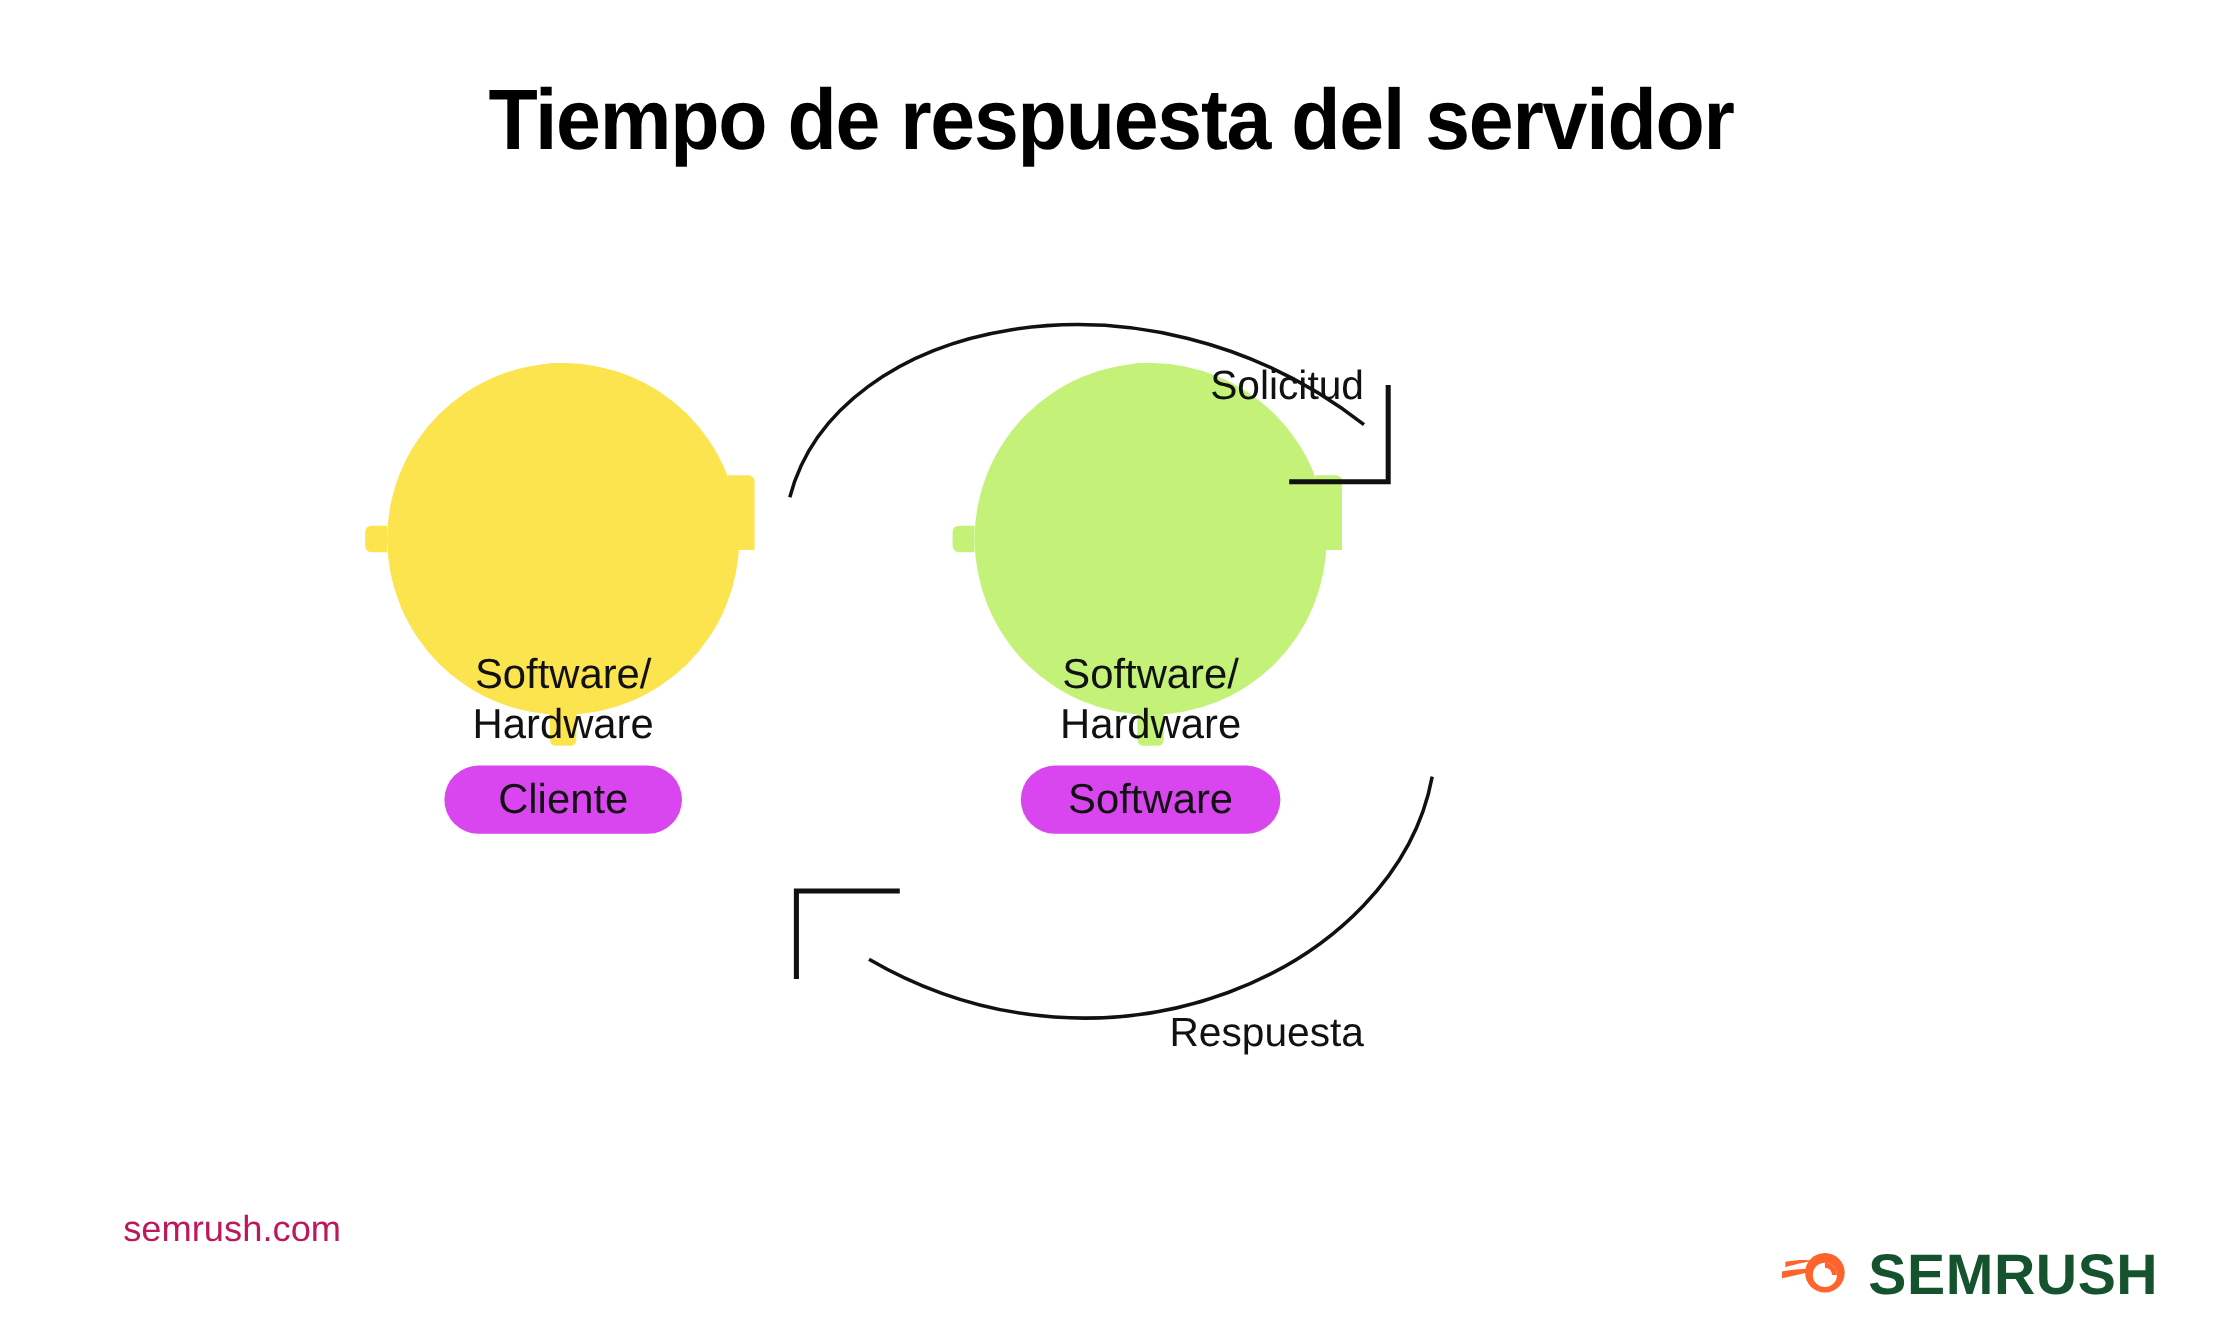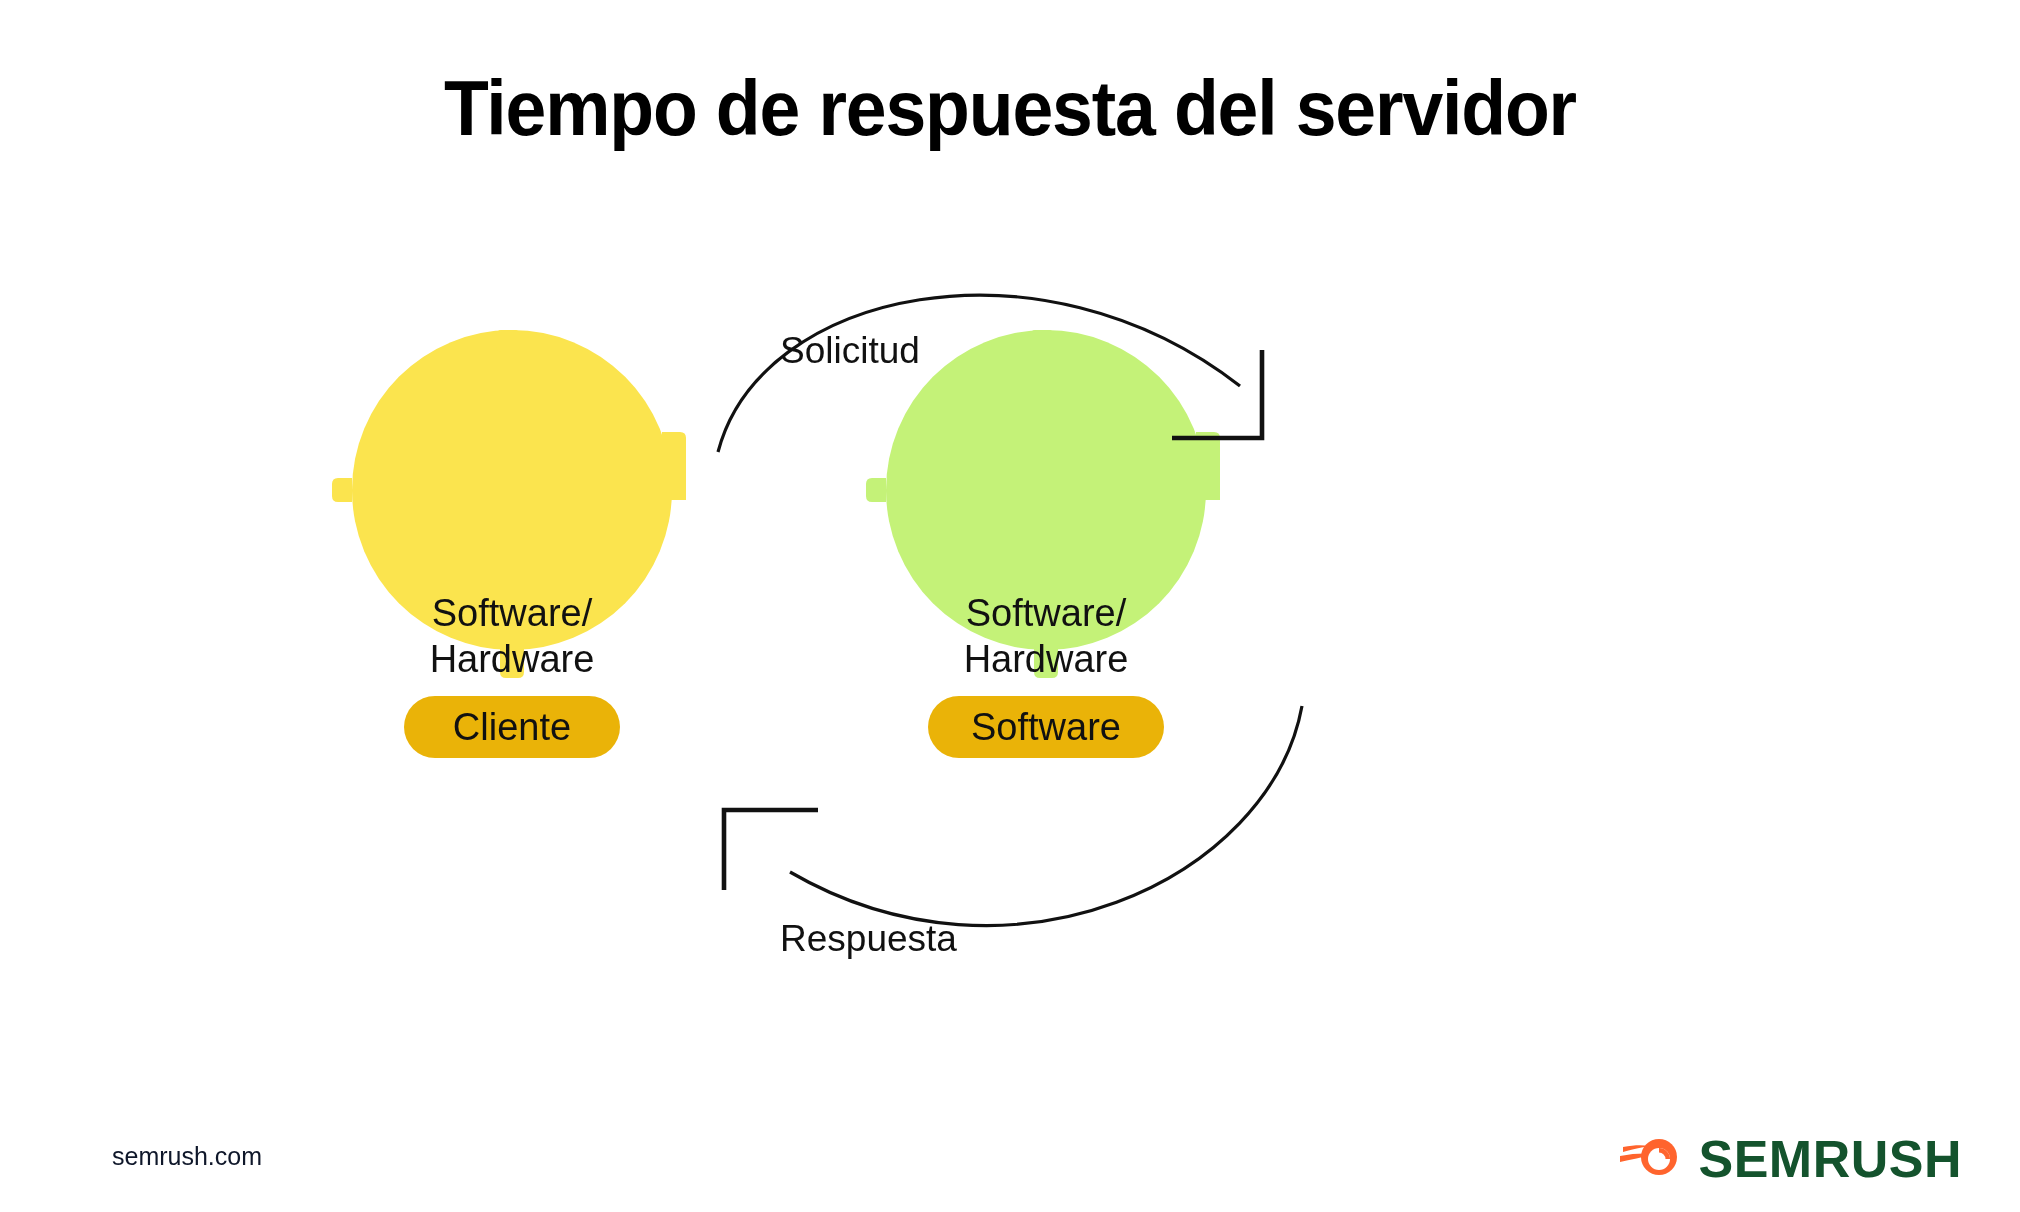--- a/index.html
+++ b/index.html
@@ -62,21 +62,21 @@
     font-weight: 400;
     line-height: 1.22;
     color: #111111;
     white-space: nowrap;
     margin-top: 35px;
   }
   .node-label .ln { display: block; }
 
   .node-pill {
     position: absolute;
-    background: #eab308;
+    background: #d946ef;
     border-radius: 40px;
     height: 62px;
     display: flex;
     align-items: center;
     justify-content: center;
     padding: 0 30px;
     font-family: "Liberation Sans", sans-serif;
     font-size: 38px;
     font-weight: 400;
     color: #111111;
@@ -85,32 +85,32 @@
   }
 
   
   .edge-label {
     position: absolute;
     font-family: "Liberation Sans", sans-serif;
     font-size: 37px;
     font-weight: 400;
     color: #111111;
     white-space: nowrap;
-    text-align: left;
+    text-align: right;
   }
 
   
   .footer-url {
     position: absolute;
     left: 112px;
-    top: 1142px;
-    font-family: "Liberation Sans", sans-serif;
-    font-size: 25px;
-    font-weight: 400;
-    color: #0f172a;
+    top: 1098px;
+    font-family: "Liberation Sans", sans-serif;
+    font-size: 33px;
+    font-weight: 400;
+    color: #be185d;
     white-space: nowrap;
   }
   .brand {
     position: absolute;
     right: 58px;
     top: 1133px;
     display: flex;
     align-items: center;
     gap: 16px;
   }

